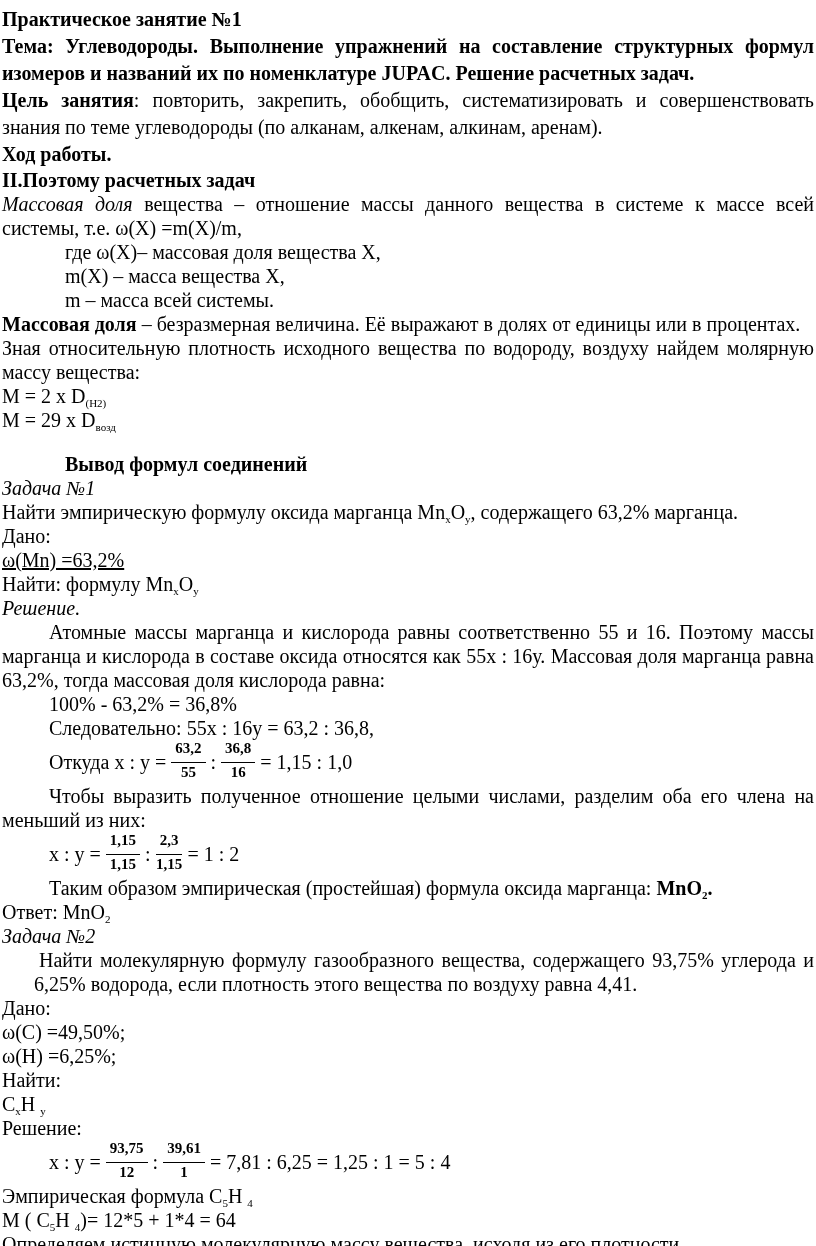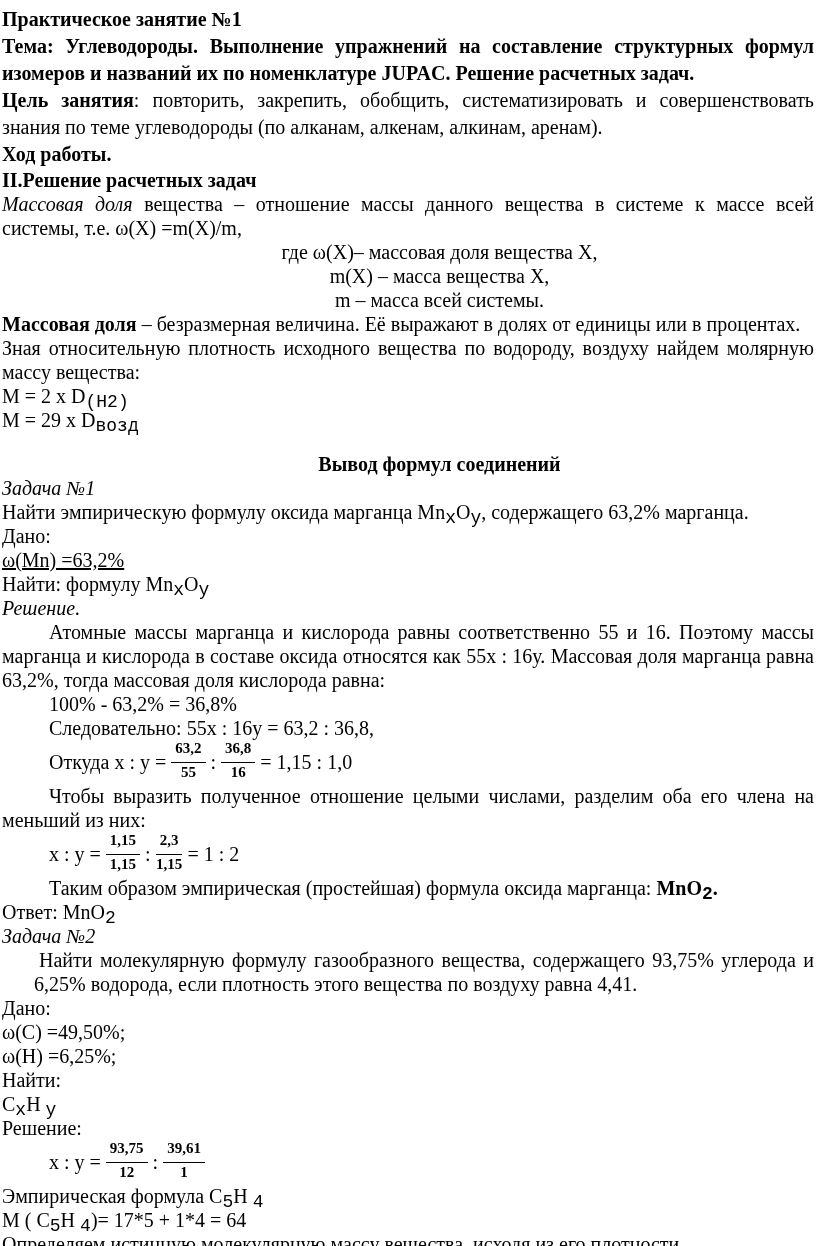--- a/index.html
+++ b/index.html
@@ -17,30 +17,29 @@
     padding: 6px 2px 0 2px;
     box-sizing: border-box;
   }
   p { margin: 0; }
   .center   { }
   .justify  { text-align: justify; }
   .bold     { font-weight: bold; }
   .italic   { font-style: italic; }
   .underline{ text-decoration: underline; }
   .hdr      { line-height: 27px; }
-  .tab63    { padding-left: 63px; text-align: center; }
+  .tab63    { padding-left: 63px; }
   .tab47    { padding-left: 47px; }
   .indent47 { text-indent: 47px; }
   .block32  { padding-left: 32px; text-indent: 5px; }
   .spacer   { height: 20px; }
   sub {
-    font-size: 18px;
+    font-size: 11px;
     line-height: 0;
     vertical-align: -4px;
-    font-family: Liberation Mono, monospace;
   }
   .eqline {
     padding-left: 47px;
     line-height: 44px;
   }
   .frac {
     display: inline-block;
     vertical-align: -0.55em;
     text-align: center;
     font-size: 15px;
@@ -58,21 +57,21 @@
 <body>
 
 <p class="center bold hdr">Практическое  занятие  №1</p>
 
 <p class="justify bold hdr">Тема: Углеводороды. Выполнение упражнений на составление структурных формул изомеров и названий их по номенклатуре JUPAC. Решение расчетных задач.</p>
 
 <p class="justify hdr"><span class="bold">Цель занятия</span><span>: повторить, закрепить, обобщить,   систематизировать и совершенствовать знания по теме углеводороды (по алканам, алкенам, алкинам, аренам).</span></p>
 
 <p class="center bold hdr">Ход работы.</p>
 
-<p class="bold">II.Решение расчетных задач</p>
+<p class="bold">II.Поэтому расчетных задач</p>
 
 <p class="justify"><span class="italic">Массовая доля</span><span> вещества – отношение массы данного  вещества в системе к массе всей системы, т.е.  ω(X) =m(X)/m,</span></p>
 
 <p class="tab63">где ω(X)– массовая доля вещества X,</p>
 <p class="tab63">m(X) – масса вещества X,</p>
 <p class="tab63">m – масса всей системы.</p>
 
 <p class="justify"><span class="bold">Массовая доля</span><span> – безразмерная величина. Её выражают в долях от единицы или в процентах.</span></p>
 
 <p class="justify">Зная относительную плотность исходного вещества по водороду, воздуху найдем молярную массу вещества:</p>
@@ -118,19 +117,19 @@
 
 <p>Дано:</p>
 <p>ω(C) =49,50%;</p>
 <p>ω(H) =6,25%;</p>
 <p>Найти:</p>
 
 <p><span>C</span><sub>x</sub><span>H </span><sub>y</sub></p>
 
 <p class="center">Решение:</p>
 
-<p class="eqline"><span>х : у = </span><span class="frac"><span class="num">93,75</span><span class="den">12</span></span><span> : </span><span class="frac"><span class="num">39,61</span><span class="den">1</span></span></p>
+<p class="eqline"><span>х : у = </span><span class="frac"><span class="num">93,75</span><span class="den">12</span></span><span> : </span><span class="frac"><span class="num">39,61</span><span class="den">1</span></span><span> = 7,81 : 6,25 =  1,25 : 1 = 5 : 4</span></p>
 
 <p><span>Эмпирическая формула C</span><sub>5</sub><span>H </span><sub>4</sub></p>
 
-<p><span>М ( C</span><sub>5</sub><span>H </span><sub>4</sub><span>)= 17*5 + 1*4 = 64</span></p>
+<p><span>М ( C</span><sub>5</sub><span>H </span><sub>4</sub><span>)= 12*5 + 1*4 = 64</span></p>
 
 <p>Определяем истинную молекулярную массу вещества, исходя из его плотности</p>
 
 </body></html>

